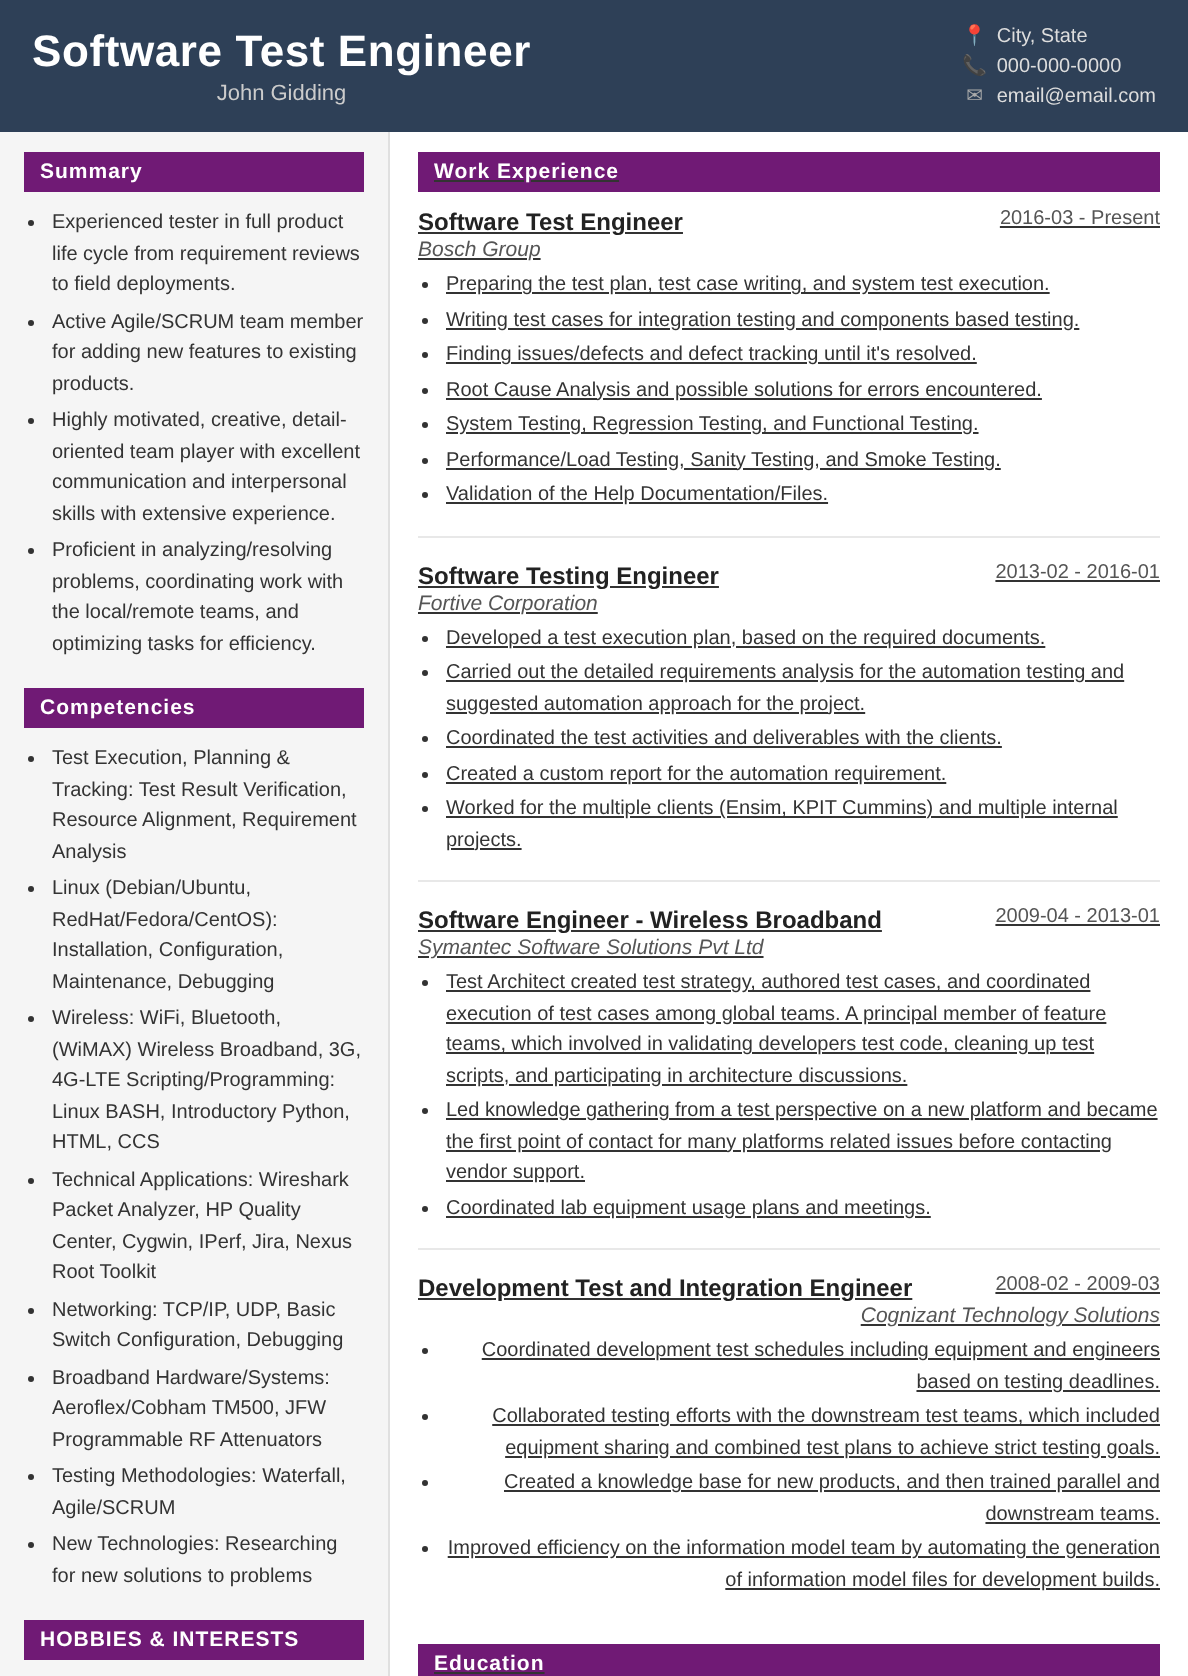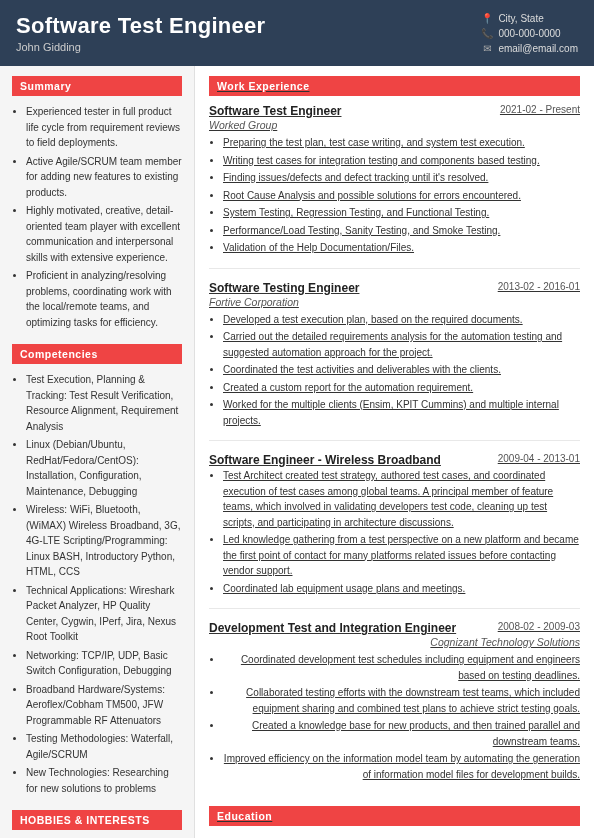--- a/index.html
+++ b/index.html
@@ -24,20 +24,21 @@
     .header-left h1 {
       font-size: 22px;
       font-weight: 900;
       color: white;
       letter-spacing: 0.3px;
     }
     .header-left .subtitle {
       font-size: 11px;
       color: #ccc;
       margin-top: 2px;
+      text-align: center;
     }
     .header-right {
       display: flex;
       flex-direction: column;
       gap: 3px;
       font-size: 10px;
       color: #ddd;
     }
     .header-right .contact-item {
       display: flex;
@@ -70,21 +71,21 @@
 
     
     .right-col {
       flex: 1;
       padding: 10px 14px;
       background: #fff;
     }
 
     
     .section-header {
-      background: #ef4444;
+      background: #701a75;
       color: white;
       font-size: 10.5px;
       font-weight: bold;
       padding: 4px 8px;
       margin-bottom: 8px;
       letter-spacing: 0.5px;
     }
 
     
     .left-section {
@@ -227,23 +228,23 @@
   </div>
 
   <div class="right-col">
 
     <div class="right-section">
       <div class="section-header">Work Experience</div>
       <div id="jobs-container">
           <div class="job-entry">
             <div class="job-header">
               <div class="job-title">Software Test Engineer</div>
-              <div class="job-dates">2021-02 - Present</div>
+              <div class="job-dates">2016-03 - Present</div>
             </div>
-            <div class="job-company">Worked Group</div>
+            <div class="job-company">Bosch Group</div>
             <ul class="job-bullets">
               <li>Preparing the test plan, test case writing, and system test execution.</li>
               <li>Writing test cases for integration testing and components based testing.</li>
               <li>Finding issues/defects and defect tracking until it's resolved.</li>
               <li>Root Cause Analysis and possible solutions for errors encountered.</li>
               <li>System Testing, Regression Testing, and Functional Testing.</li>
               <li>Performance/Load Testing, Sanity Testing, and Smoke Testing.</li>
               <li>Validation of the Help Documentation/Files.</li>
             </ul>
           </div>
@@ -259,20 +260,21 @@
               <li>Coordinated the test activities and deliverables with the clients.</li>
               <li>Created a custom report for the automation requirement.</li>
               <li>Worked for the multiple clients (Ensim, KPIT Cummins) and multiple internal projects.</li>
             </ul>
           </div>
           <div class="job-entry">
             <div class="job-header">
               <div class="job-title">Software Engineer - Wireless Broadband</div>
               <div class="job-dates">2009-04 - 2013-01</div>
             </div>
+            <div class="job-company">Symantec Software Solutions Pvt Ltd</div>
             <ul class="job-bullets">
               <li>Test Architect created test strategy, authored test cases, and coordinated execution of test cases among global teams. A principal member of feature teams, which involved in validating developers test code, cleaning up test scripts, and participating in architecture discussions.</li>
               <li>Led knowledge gathering from a test perspective on a new platform and became the first point of contact for many platforms related issues before contacting vendor support.</li>
               <li>Coordinated lab equipment usage plans and meetings.</li>
             </ul>
           </div>
           <div class="job-entry">
             <div class="job-header">
               <div class="job-title">Development Test and Integration Engineer</div>
               <div class="job-dates">2008-02 - 2009-03</div>

